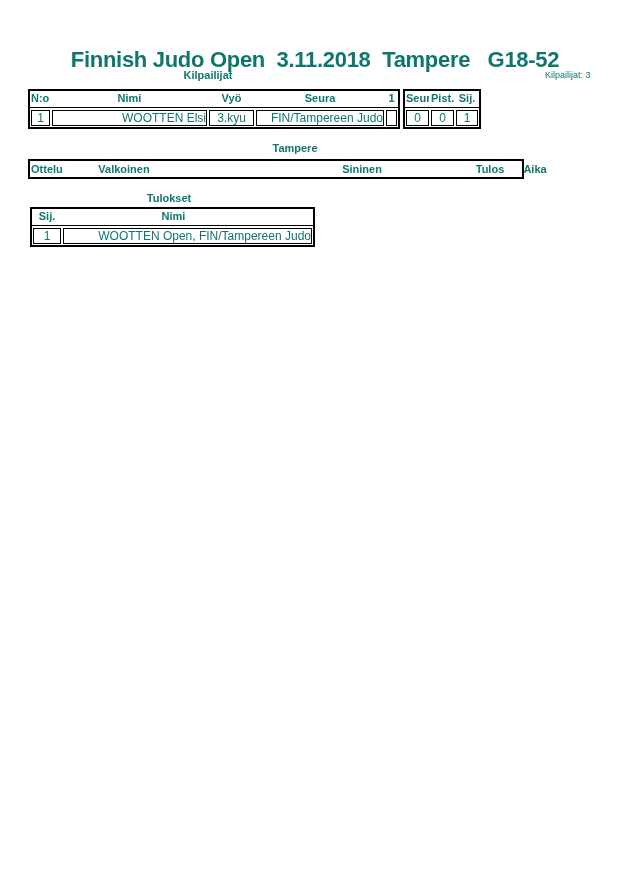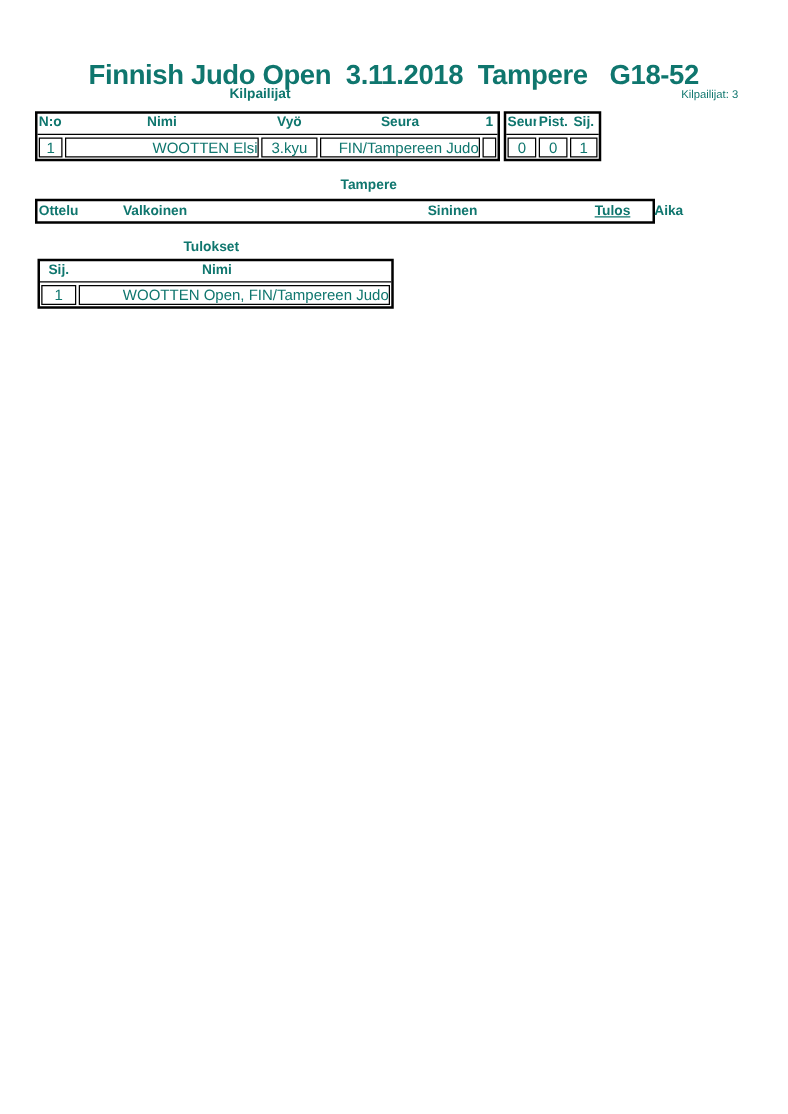--- a/index.html
+++ b/index.html
@@ -141,21 +141,21 @@
     </div>
 
   </div>
 
   <div class="sec-heading" style="left:295px; top:142px;">Tampere</div>
 
   <div class="ottelut-box">
     <span class="hdr first">Ottelu</span>
     <span class="hdr" style="left:94px;">Valkoinen</span>
     <span class="hdr" style="left:332px;">Sininen</span>
-    <span class="hdr" style="left:460px;text-decoration:underline;">Tulos</span>
+    <span class="hdr" style="left:460px;">Tulos</span>
     <span class="hdr" style="left:505px;">Aika</span>
   </div>
 
   <div class="sec-heading" style="left:169px; top:192px;">Tulokset</div>
 
   <div class="grid" id="tbl-tulokset">
     <div class="th">Sij.</div>
     <div class="th shift-left">Nimi</div>
     <div class="sep"></div>
     <div class="td">1</div>

